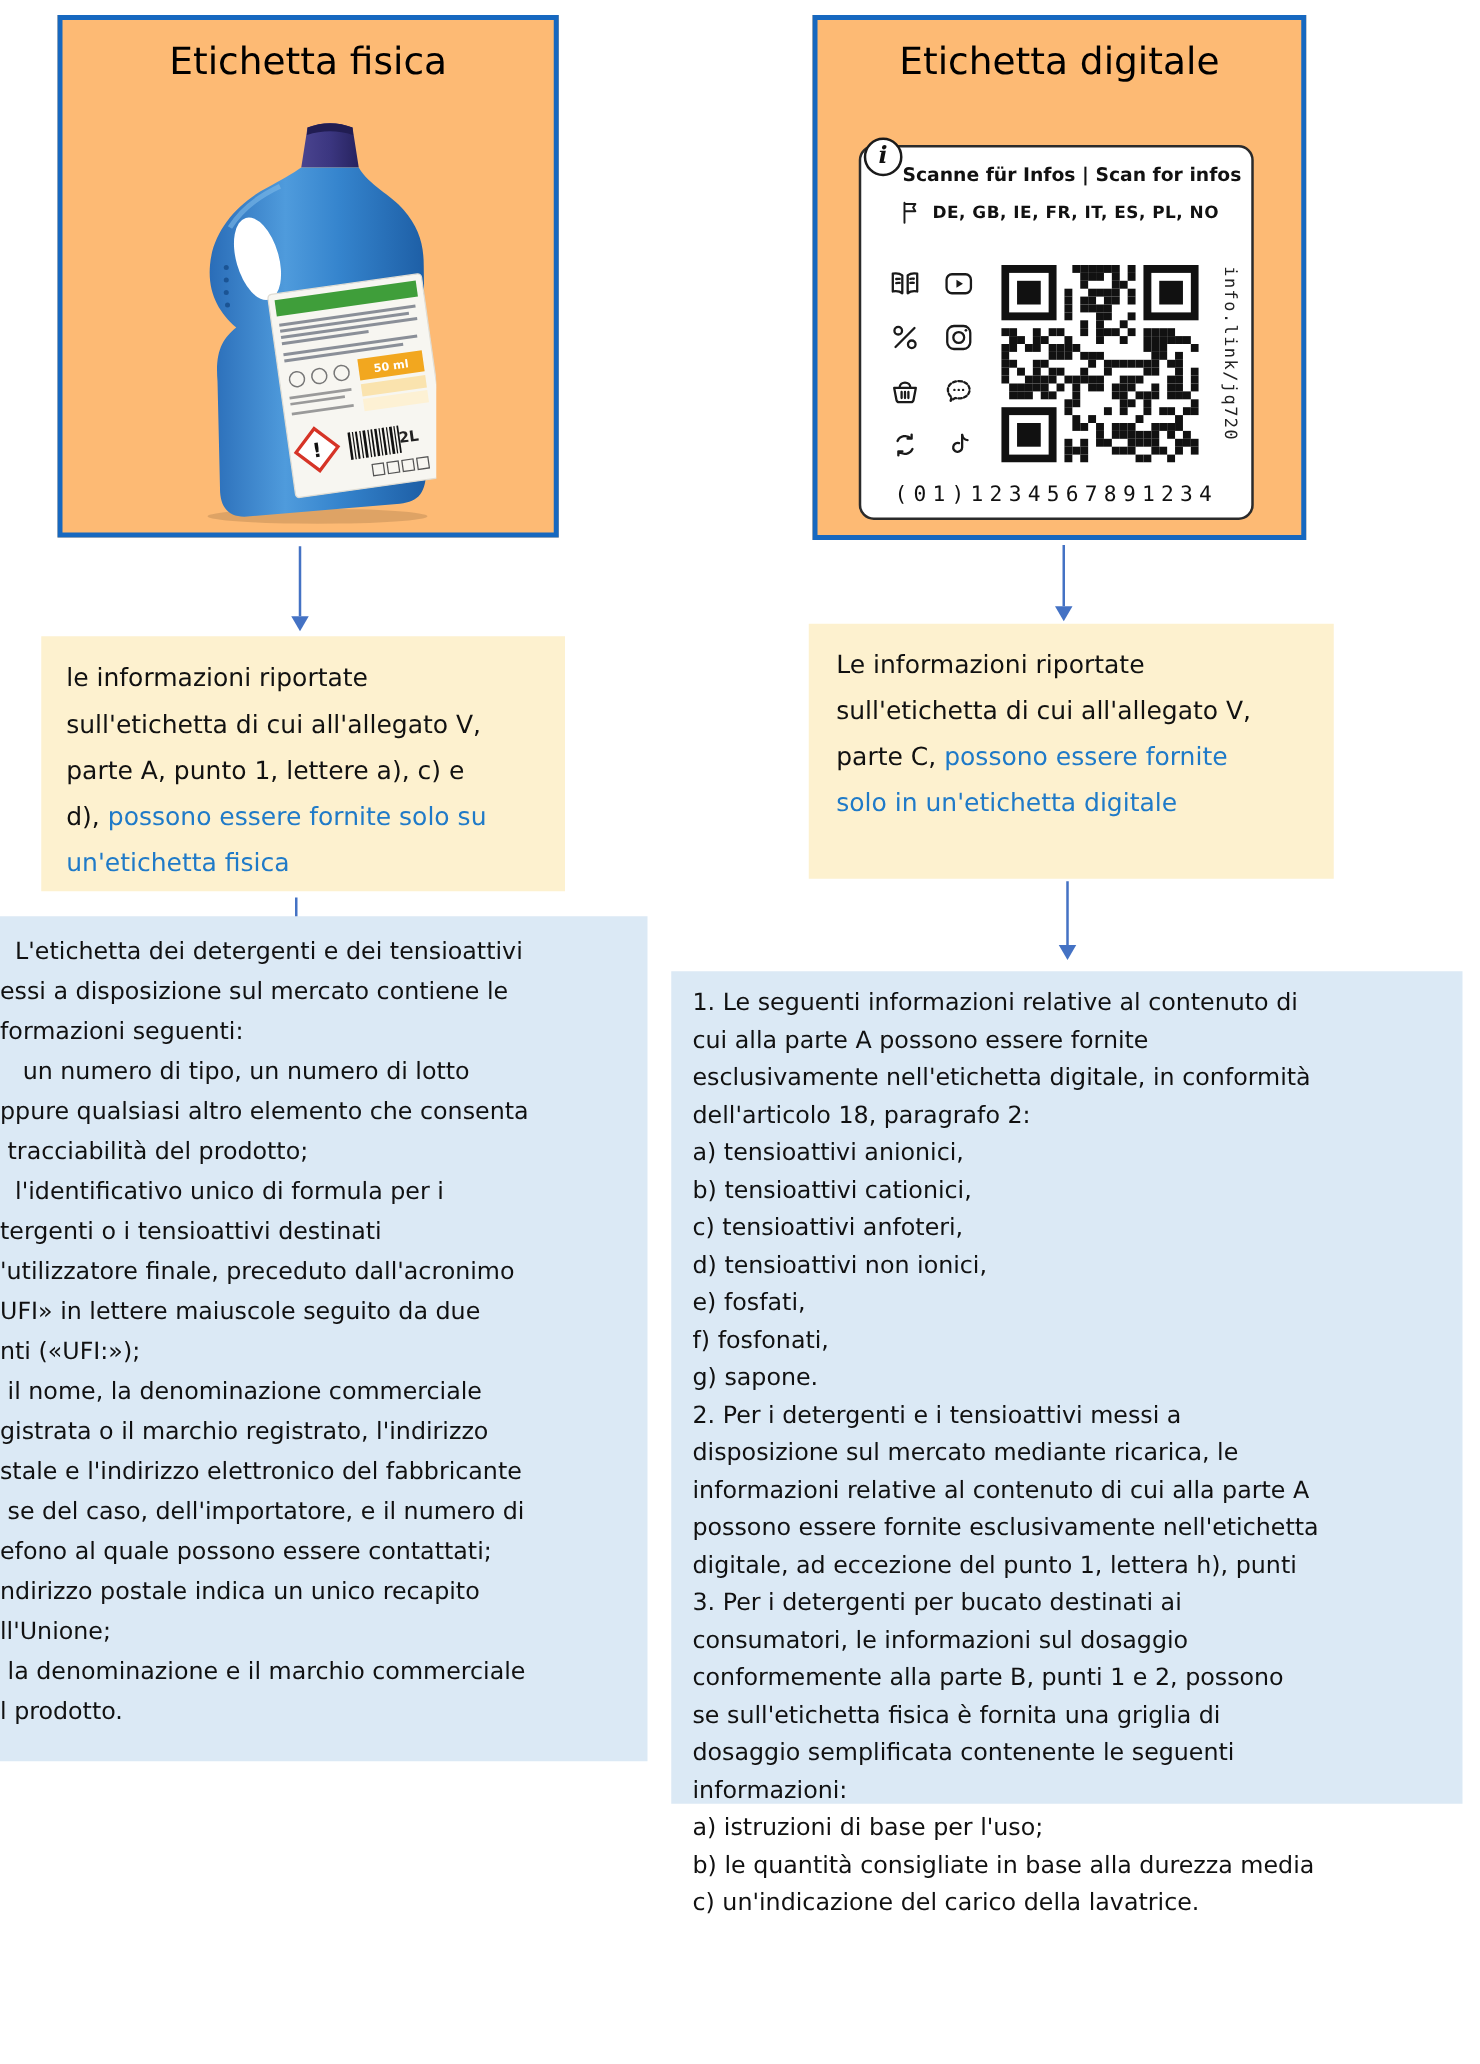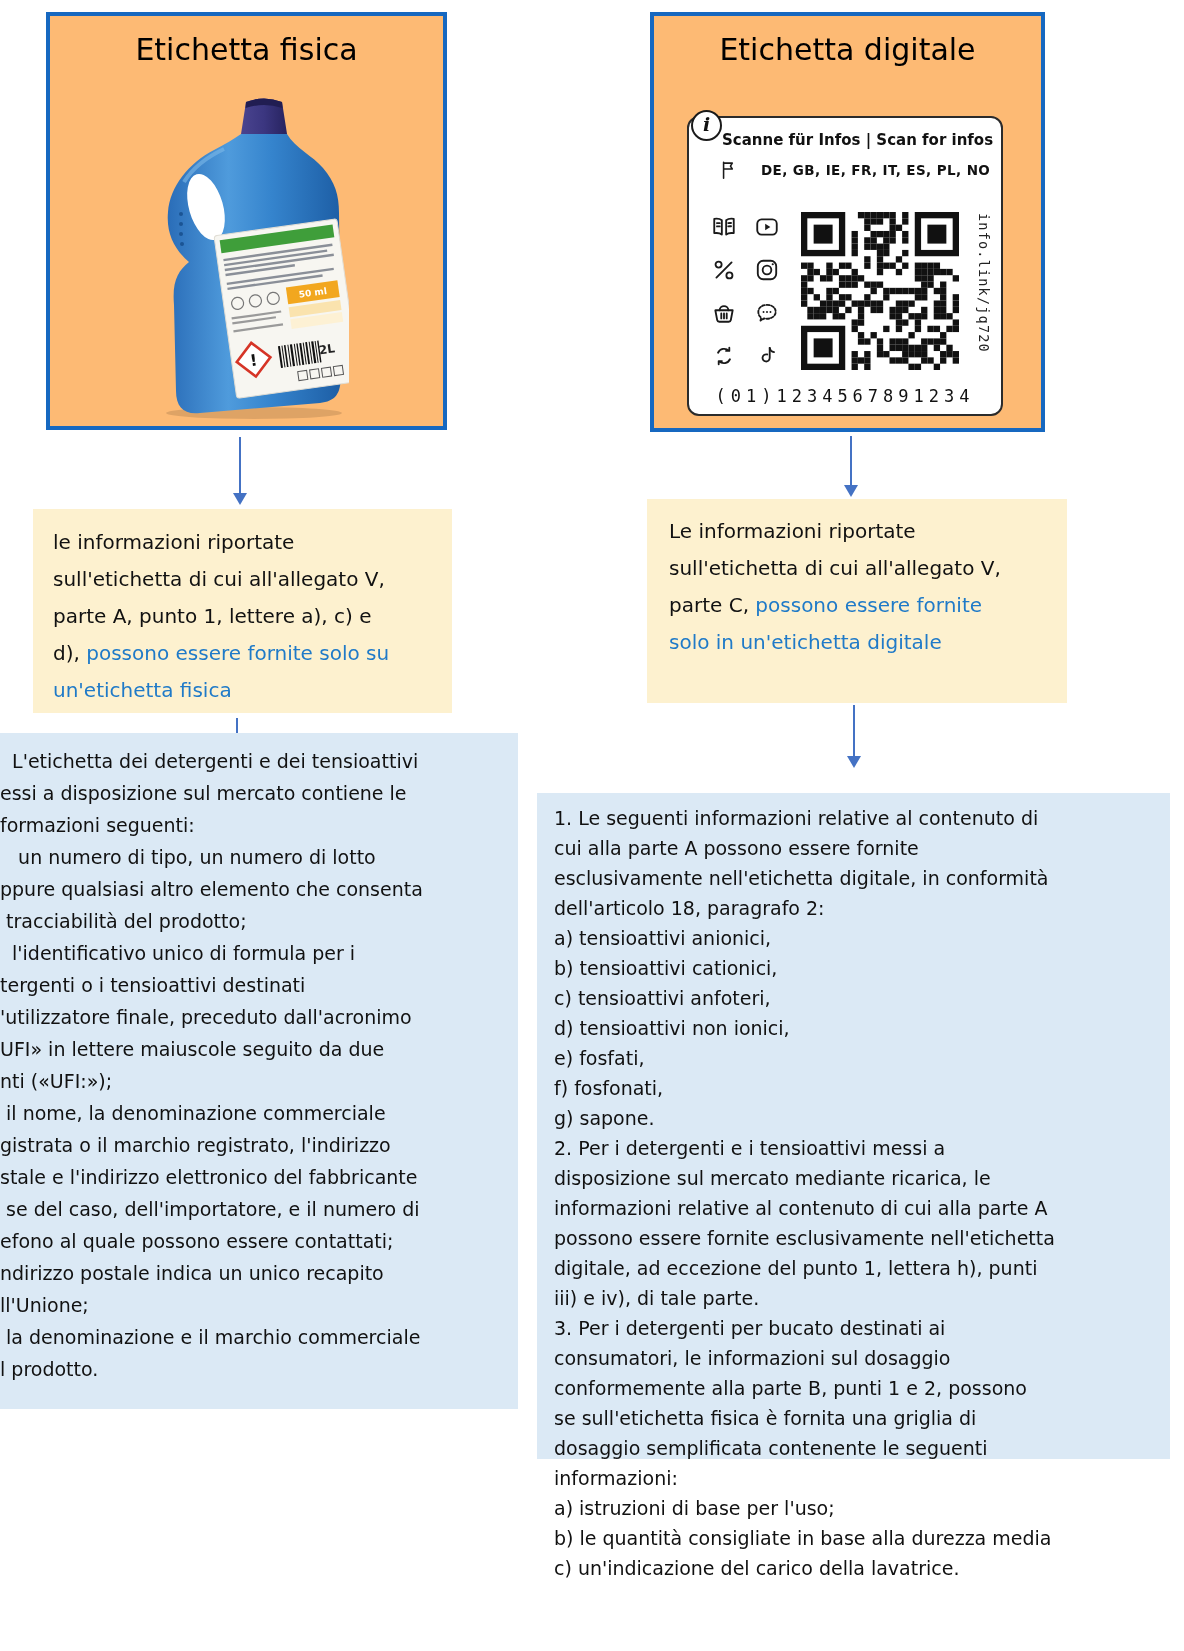--- a/index.html
+++ b/index.html
@@ -17,31 +17,31 @@
   
   .summary{position:absolute;background:var(--yellow_bg,#fdf1cf);box-sizing:border-box;font-size:20px;}
   .summary .tl{line-height:37px;white-space:pre;}
   #phys-summary{left:33px;top:509px;width:419px;height:204px;padding:15px 0 0 20px;}
   #digi-summary{left:647px;top:499px;width:420px;height:204px;padding:14px 0 0 22px;}
   
   .detail{position:absolute;background:var(--panel_blue,#dbe9f5);box-sizing:border-box;font-size:19px;}
   .detail .tl{white-space:pre;}
   #phys-detail{left:0;top:733px;width:518px;height:676px;padding:12px 0 0 0;}
   #phys-detail .tl{line-height:32px;}
-  #digi-detail{left:537px;top:777px;width:633px;height:666px;padding:10px 0 0 17px;margin-top:16px;}
+  #digi-detail{left:537px;top:777px;width:633px;height:666px;padding:10px 0 0 17px;}
   #digi-detail .tl{line-height:30px;}
   .hl{color:var(--text_blue,#1f7ac8);}
   
   #qr-label{position:absolute;left:687px;top:116px;width:316px;height:300px;background:#fff;
     border:2.5px solid #2b2b2b;border-radius:12px;box-sizing:border-box;}
   #info-badge{position:absolute;left:2px;top:-8px;width:31px;height:31px;border:2.5px solid #1a1a1a;
     border-radius:50%;background:#fff;box-sizing:border-box;text-align:center;
     font-family:"DejaVu Serif",serif;font-style:italic;font-weight:bold;font-size:19px;line-height:25px;z-index:3;}
   #scan-text{padding:13px 4px 0 33px;font-weight:bold;font-size:15px;white-space:nowrap;}
-  #lang-row{display:flex;align-items:center;gap:20px;padding:10px 0 0 30px;font-size:13.5px;font-weight:600;letter-spacing:.4px;white-space:nowrap;}
+  #lang-row{display:flex;align-items:center;gap:5px;padding:10px 0 0 30px;font-size:13.5px;font-weight:600;letter-spacing:.4px;white-space:nowrap;}
   #icon-grid{position:absolute;left:22px;top:96px;display:grid;grid-template-columns:28px 28px;grid-auto-rows:26px;column-gap:15px;row-gap:17px;}
   #qr-svg{position:absolute;left:112px;top:94px;}
   #vlink{position:absolute;left:303px;top:95px;width:162px;transform:rotate(90deg);transform-origin:0 0;
     font-family:"DejaVu Sans Mono",monospace;font-size:13.5px;letter-spacing:1.2px;color:#222;white-space:nowrap;}
   #gtin{position:absolute;bottom:8px;left:0;width:100%;text-align:center;
     font-family:"DejaVu Sans Mono",monospace;font-size:17px;letter-spacing:5px;color:#111;white-space:nowrap;}
   .lineicon{width:26px;height:26px;}
   .lineicon path,.lineicon rect,.lineicon circle{stroke:#1a1a1a;stroke-width:1.7;fill:none;stroke-linecap:round;stroke-linejoin:round;}
   .lineicon .fill{fill:#1a1a1a;stroke:none;}
 </style>
@@ -488,21 +488,20 @@
       <div class="tl">c) tensioattivi anfoteri,</div>
       <div class="tl">d) tensioattivi non ionici,</div>
       <div class="tl">e) fosfati,</div>
       <div class="tl">f) fosfonati,</div>
       <div class="tl">g) sapone.</div>
       <div class="tl">2. Per i detergenti e i tensioattivi messi a</div>
       <div class="tl">disposizione sul mercato mediante ricarica, le</div>
       <div class="tl">informazioni relative al contenuto di cui alla parte A</div>
       <div class="tl">possono essere fornite esclusivamente nell'etichetta</div>
       <div class="tl">digitale, ad eccezione del punto 1, lettera h), punti</div>
-      <div class="tl">iii) e iv), di tale parte.</div>
       <div class="tl">3. Per i detergenti per bucato destinati ai</div>
       <div class="tl">consumatori, le informazioni sul dosaggio</div>
       <div class="tl">conformemente alla parte B, punti 1 e 2, possono</div>
       <div class="tl">se sull'etichetta fisica è fornita una griglia di</div>
       <div class="tl">dosaggio semplificata contenente le seguenti</div>
       <div class="tl">informazioni:</div>
       <div class="tl">a) istruzioni di base per l'uso;</div>
       <div class="tl">b) le quantità consigliate in base alla durezza media</div>
       <div class="tl">c) un'indicazione del carico della lavatrice.</div>
     </div>

